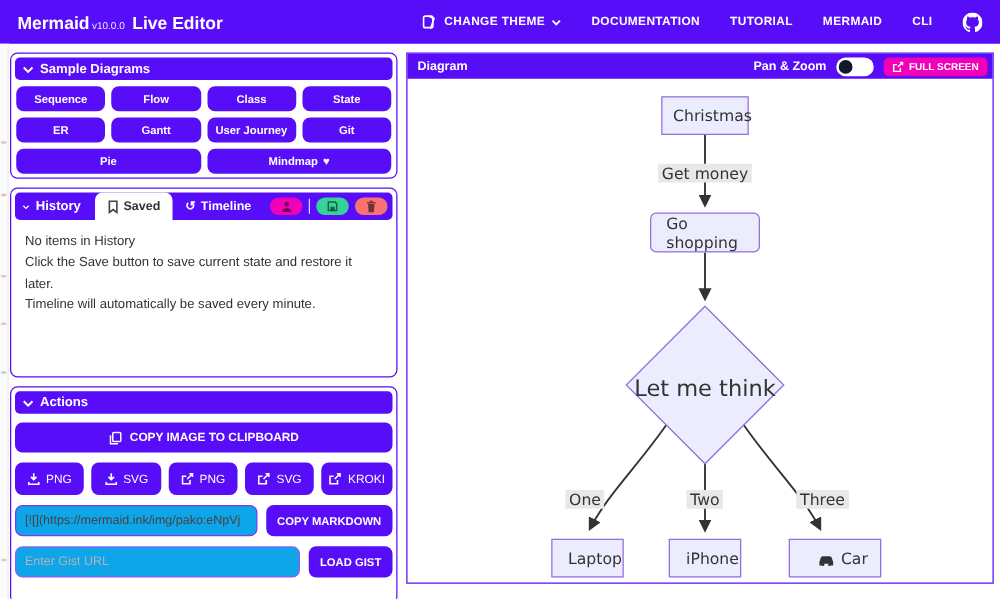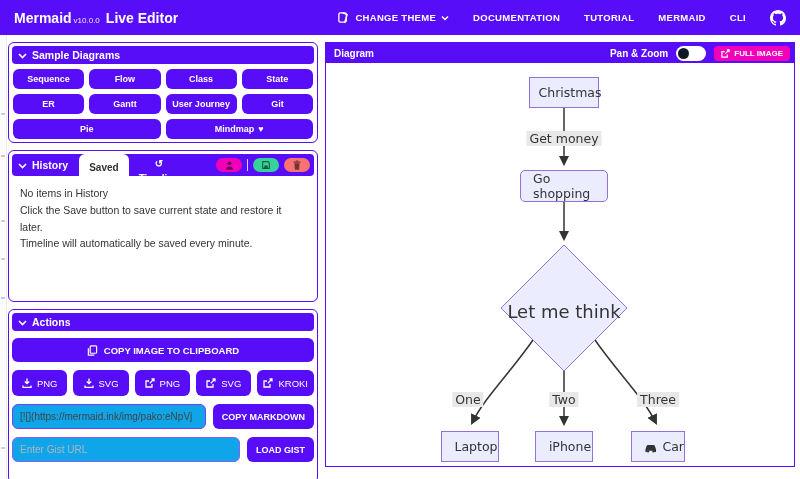--- a/index.html
+++ b/index.html
@@ -42,21 +42,21 @@
     height:20px; font-size:9px; font-weight:bold; font-family:inherit;
     display:flex; align-items:center; justify-content:center; gap:4px; cursor:pointer;
   }
   .heart { color:#fff; font-size:9px; }
   
   .hist-card { height:152px; }
   .hist-head { height:22px; padding-right:4px; }
   .tabs { display:flex; align-items:flex-end; height:22px; margin-left:6px; flex:1; }
   .tab {
     display:flex; align-items:center; gap:4px; font-size:10px; font-weight:bold;
-    padding:4px 10px 4px; border-radius:6px 6px 0 0; color:#fff; cursor:pointer; height:22px;flex-direction:column;
+    padding:4px 10px 4px; border-radius:6px 6px 0 0; color:#fff; cursor:pointer; height:22px;
   }
   .tab.active { background:#fff; color:#333; }
   .hist-btns { display:flex; align-items:center; gap:5px; }
   .mini { width:26px; height:14px; border-radius:7px; border:none;
     display:flex; align-items:center; justify-content:center; cursor:pointer; }
   .mini.pink { background:#f000b8; }
   .mini.green { background:#36d399; }
   .mini.red { background:#f87272; }
   .vdiv { width:1px; height:12px; background:rgba(255,255,255,.8); }
   .hist-body { padding:9px 8px 0; font-size:10.5px; color:#333; line-height:1.6; }
@@ -319,21 +319,21 @@
     <span>Diagram</span>
     <div class="dh-right">
       <span>Pan &amp; Zoom</span>
       <div class="toggle">
           <div class="knob"></div>
         </div>
       <button class="fsbtn">
         <svg width="9" height="9" viewBox="0 0 10 10">
             <path d="M6.5 1h2.5v2.5M9 1L4.8 5.2M7 6v3H1V3h3" fill="none" stroke="#fff" stroke-width="1.3"></path>
           </svg>
-        <span>FULL IMAGE</span>
+        <span>FULL SCREEN</span>
       </button>
     </div>
   </div>
 
   <div class="canvas">
     <svg class="edges" width="468" height="403" viewBox="0 0 468 403">
       <defs>
         <marker id="arrow" viewBox="0 0 10 10" refX="8" refY="5" markerWidth="7" markerHeight="7" orient="auto-start-reverse">
           <path d="M0,0 L10,5 L0,10 z" fill="#333"></path>
         </marker>
@@ -356,21 +356,21 @@
     <div class="diamond-label">Let me think</div>
     <div class="elabel" style="left:142px;top:329px;">One</div>
     <div class="elabel" style="left:238px;top:329px;">Two</div>
     <div class="elabel" style="left:332px;top:329px;">Three</div>
     <div class="node" style="left:115px;top:368px;width:58px;height:31px;">
       <span>Laptop</span>
     </div>
     <div class="node" style="left:209px;top:368px;width:58px;height:31px;">
       <span>iPhone</span>
     </div>
-    <div class="node" style="left:305px;top:368px;width:54px;height:31px;">
+    <div class="node" style="left:305px;top:368px;width:74px;height:31px;">
       <svg width="14" height="12" viewBox="0 0 14 12">
           <path d="M1.5 8.5L2.6 5.2Q3 4 4.2 4h5.6q1.2 0 1.6 1.2l1.1 3.3v2.8h-2V10H3.5v1.3h-2z" fill="#333"></path>
           <circle cx="4.3" cy="10.6" r="1.2" fill="#333"></circle>
           <circle cx="9.7" cy="10.6" r="1.2" fill="#333"></circle>
         </svg>
       <span>Car</span>
     </div>
   </div>
 </div>
 

